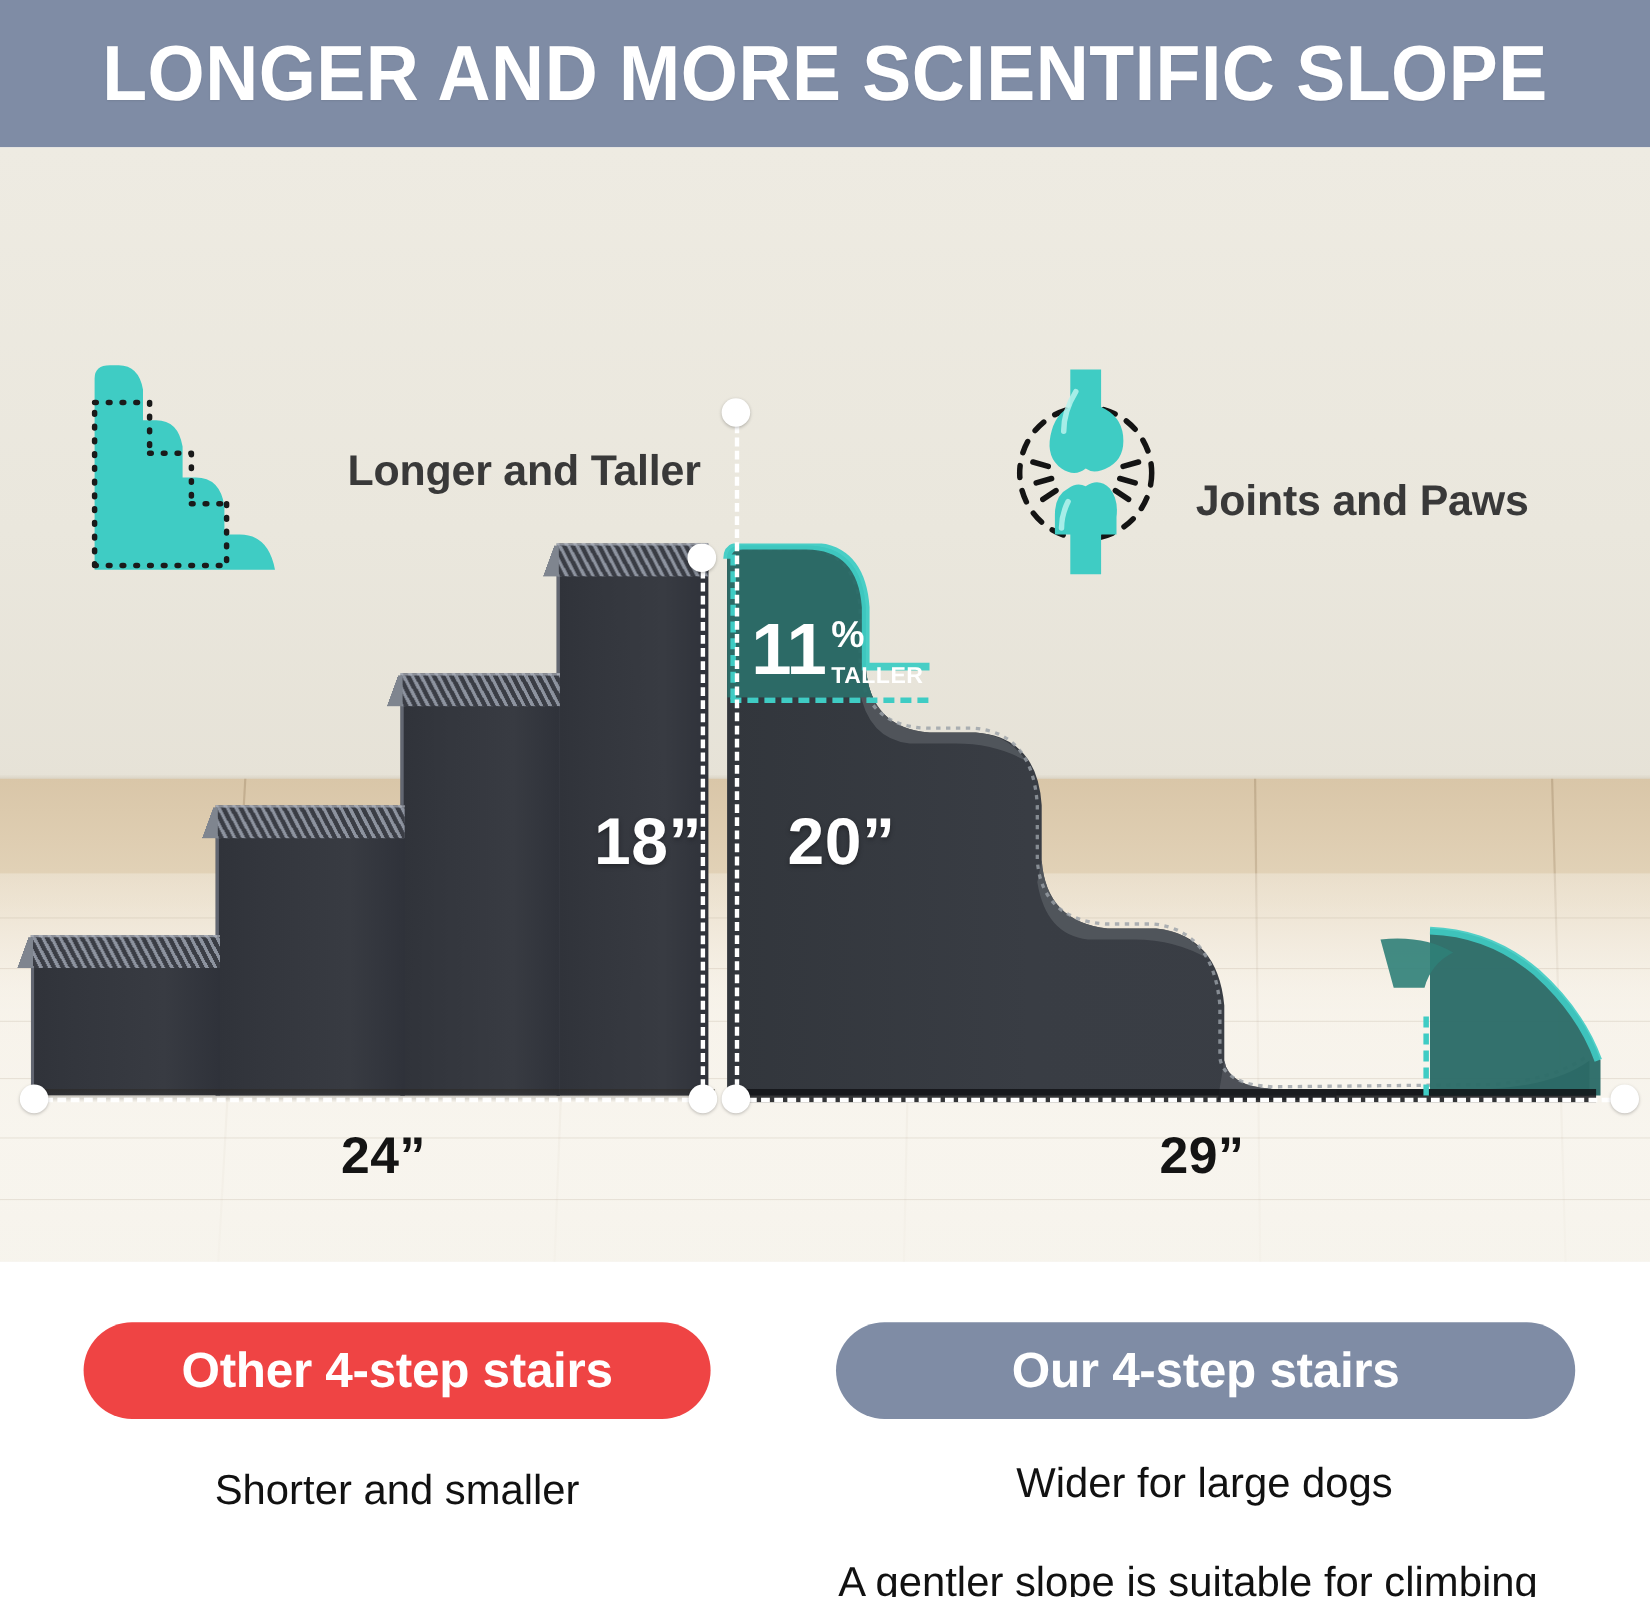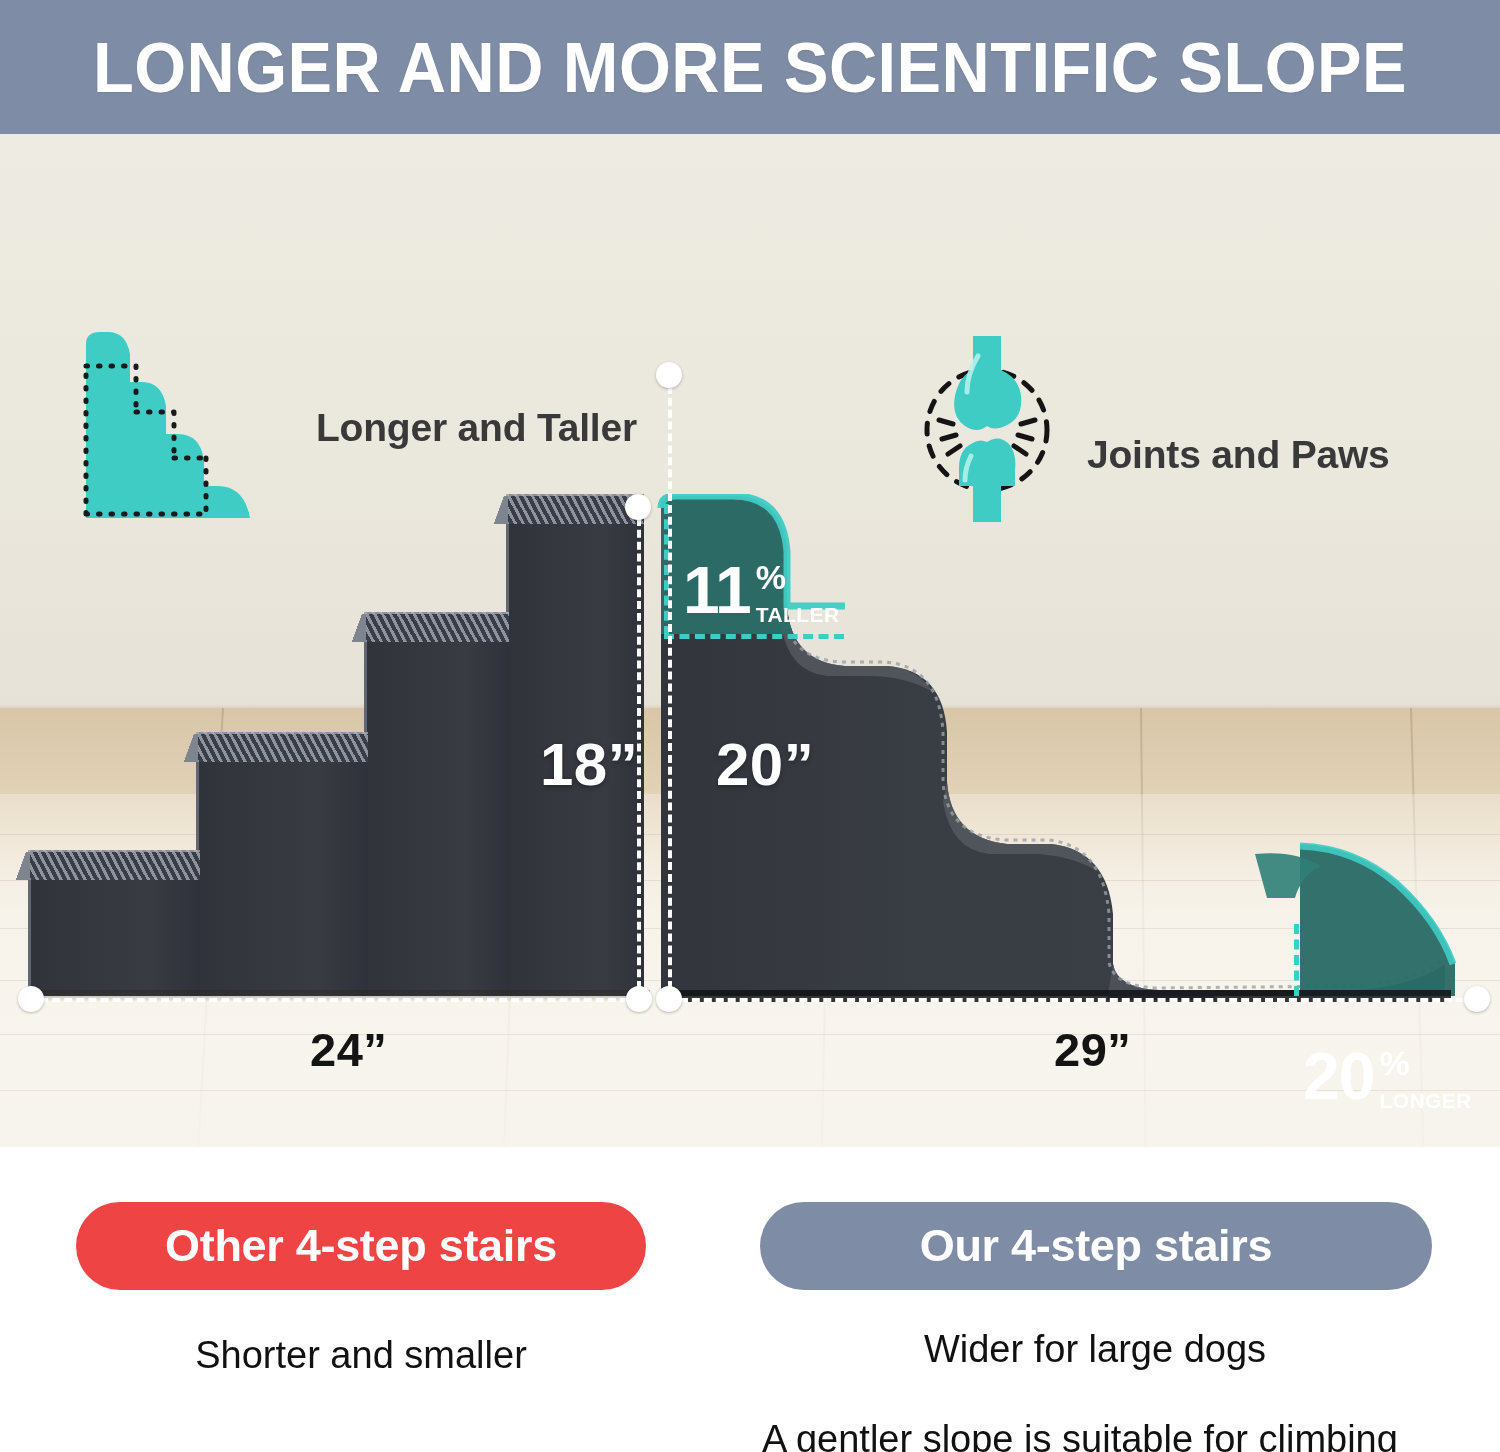--- a/index.html
+++ b/index.html
@@ -286,27 +286,20 @@
     <span class="pct-num">11</span>
     <span class="pct-sup">
       <span class="pct-sym">%</span>
       <span class="pct-word">TALLER</span>
     </span>
   </div>
 
   <div style="position:absolute;left:664px;top:370px;width:0;height:132px;border-left:5px dashed #3fccc4;"></div>
   <div style="position:absolute;left:664px;top:500px;width:180px;height:0;border-top:5px dashed #3fccc4;"></div>
 
-  <div class="pct" style="left:1303px; top:912px;">
-    <span class="pct-num">20</span>
-    <span class="pct-sup">
-      <span class="pct-sym">%</span>
-      <span class="pct-word">LONGER</span>
-    </span>
-  </div>
   <div style="position:absolute;left:1294px;top:790px;width:0;height:72px;border-left:5px dashed #3fccc4;"></div>
 
   <div class="dash-v" style="left:637px; top:372px; height:495px;"></div>
   <div class="dot" style="left:625px; top:360px;"></div>
   <div class="dim-label" style="left:540px; top:596px;">18”</div>
 
   <div class="dash-v" style="left:668px; top:240px; height:627px;"></div>
   <div class="dot" style="left:656px; top:228px;"></div>
   <div class="dim-label" style="left:716px; top:596px;">20”</div>
 

